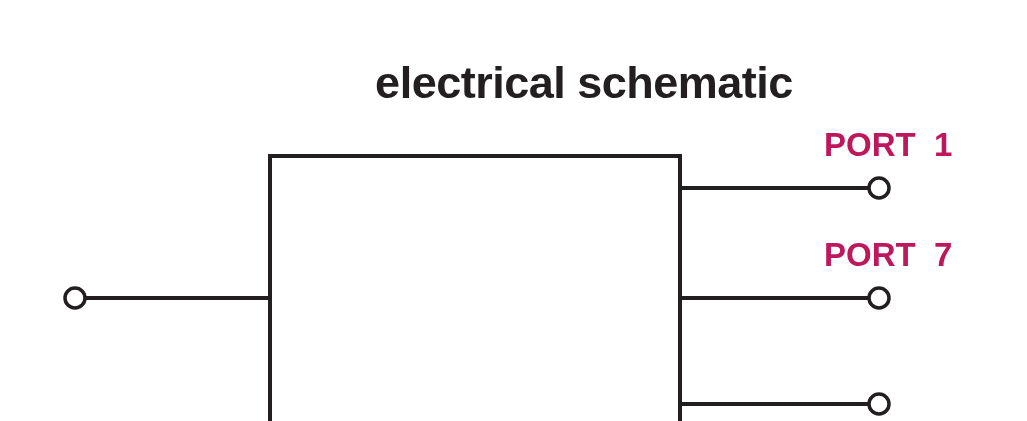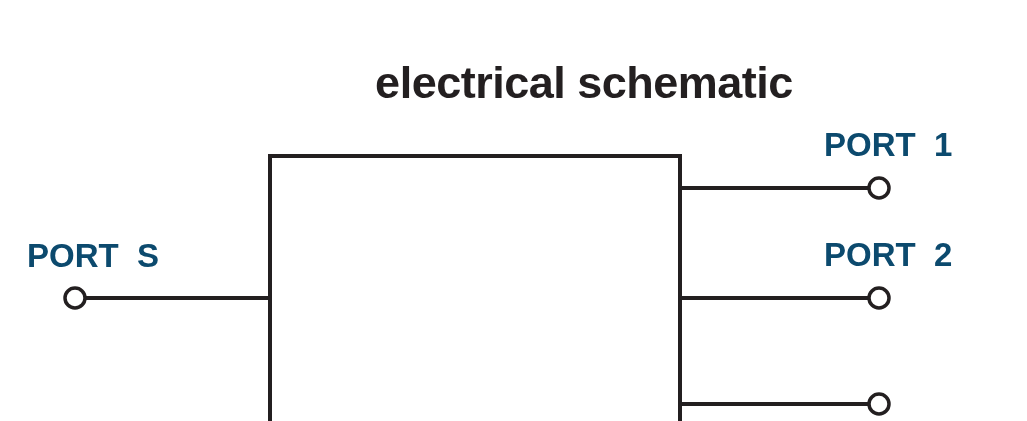--- a/index.html
+++ b/index.html
@@ -39,21 +39,21 @@
     letter-spacing: -0.5px;
     color: #231f20;
     white-space: pre;
   }
   .port-label {
     position: absolute;
     font-family: "Liberation Sans", sans-serif;
     font-weight: bold;
     font-size: 33px;
     line-height: 34px;
-    color: #0c4a6e;
+    color: #be185d;
     white-space: pre;
   }
   .port-label-s   { left: 27px;  top: 193px; }
   .port-label-p1  { left: 824px; top: 82px;  }
   .port-label-p2  { left: 824px; top: 192px; }
   .port-label-p3  { left: 824px; top: 298px; }
 </style>
 </head>
 <body style="background: rgb(255, 255, 255);">
 
@@ -80,20 +80,19 @@
       <circle id="terminal-port-2" cx="879" cy="252" r="10" fill="#ffffff" stroke="#231f20" stroke-width="3.5"></circle>
     </g>
 
     <g>
       <line id="wire-port-3" x1="680" y1="358" x2="869" y2="358" stroke="#231f20" stroke-width="4" shape-rendering="crispEdges"></line>
       <circle id="terminal-port-3" cx="879" cy="358" r="10" fill="#ffffff" stroke="#231f20" stroke-width="3.5"></circle>
     </g>
 
   </svg>
 
-  <div class="port-label port-label-s">PORT  S</div>
 
   <div class="port-label port-label-p1">PORT  1</div>
 
-  <div class="port-label port-label-p2">PORT  2</div>
+  <div class="port-label port-label-p2">PORT  7</div>
 
 
 </div>
 
 </body></html>

